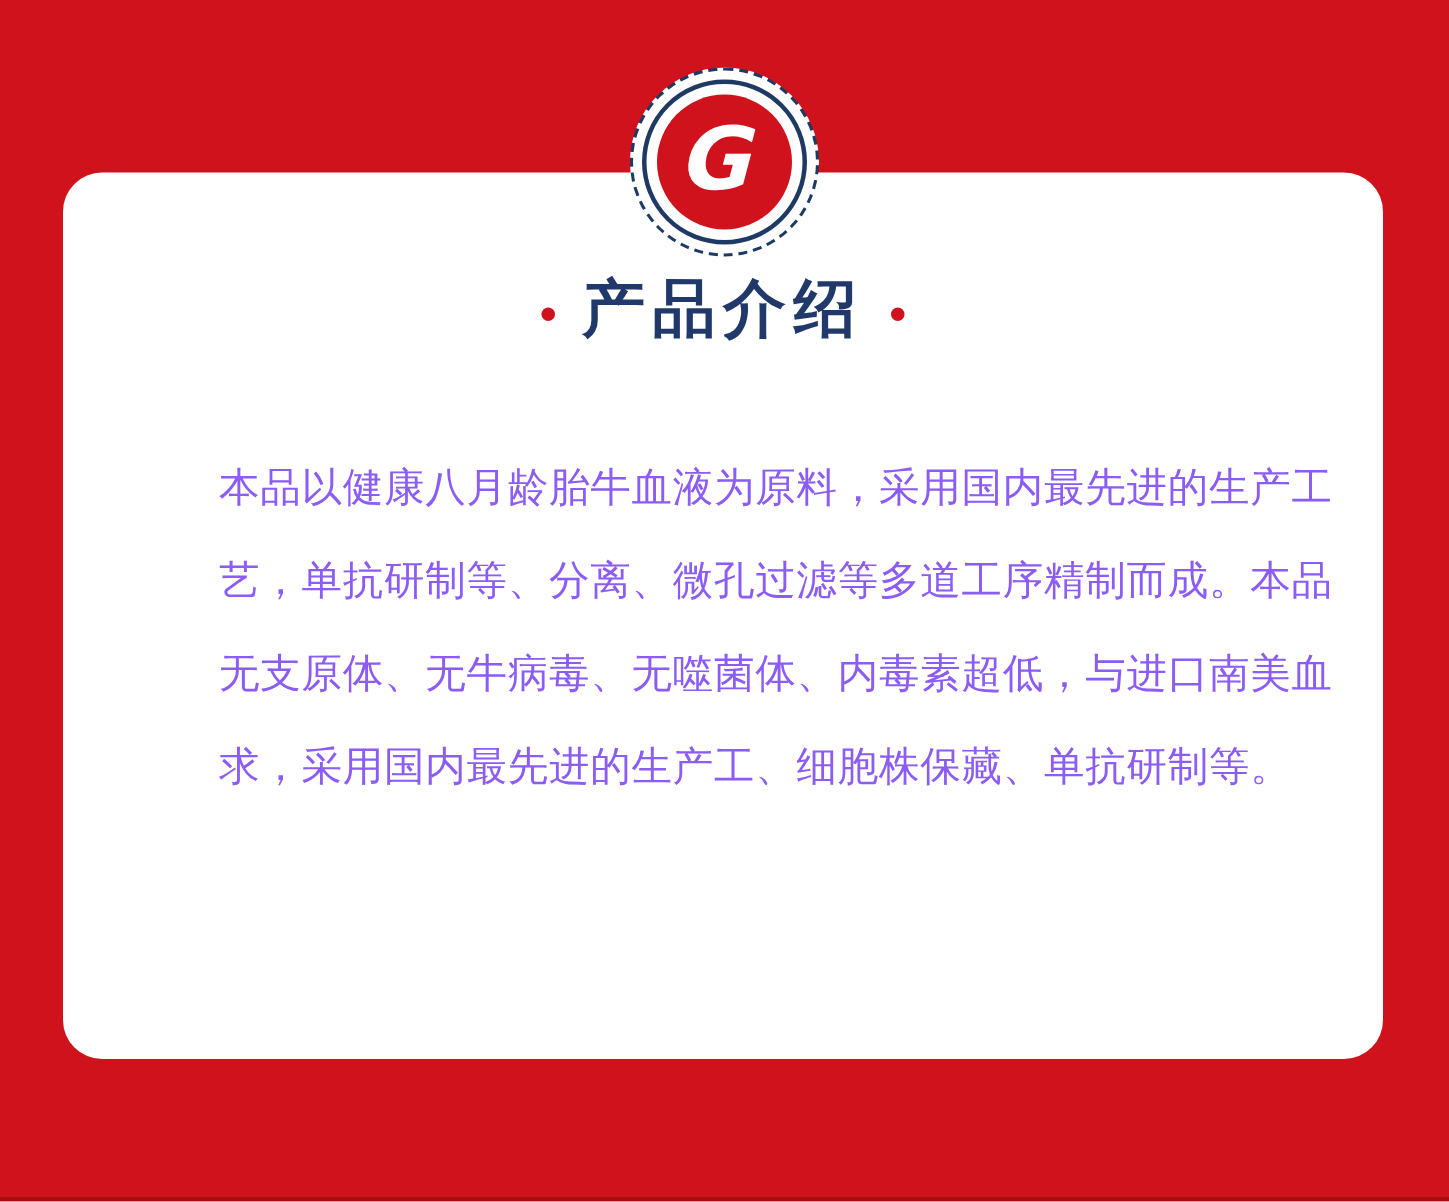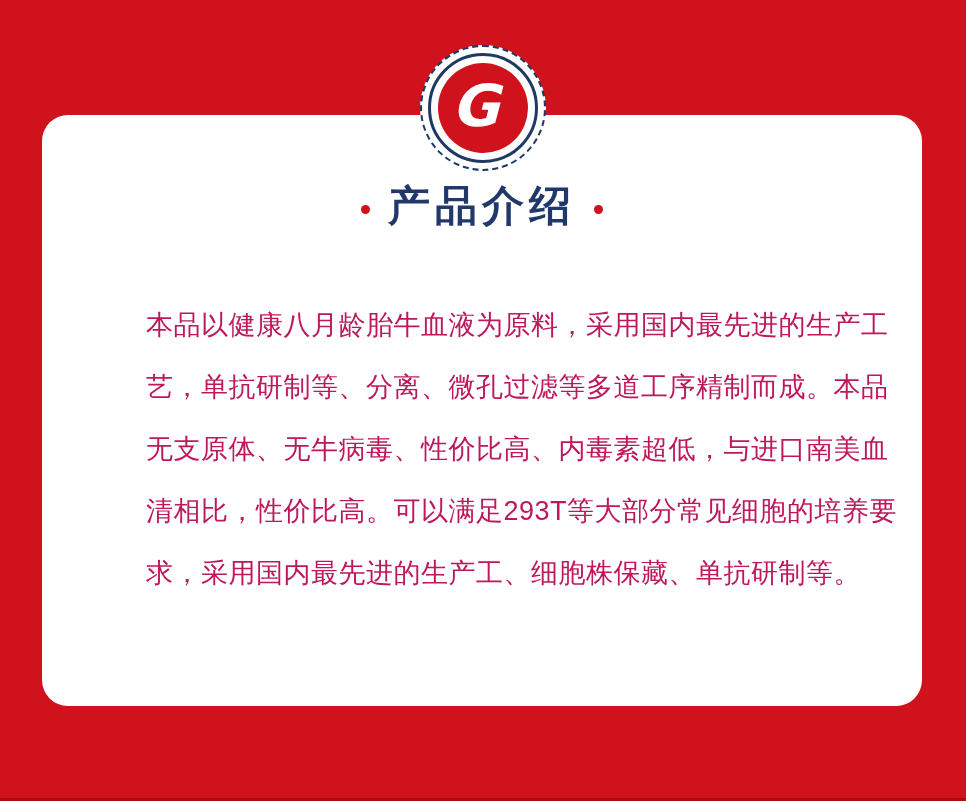--- a/index.html
+++ b/index.html
@@ -97,21 +97,21 @@
     font-weight: bold;
     letter-spacing: 5px;
     line-height: 1.1;
   }
   
   .paragraph {
     position: absolute;
     left: 104px;
     top: 179px;
     width: 700px;
-    color: #be185d;
+    color: #8b5cf6;
     font-size: 27px;
     line-height: 62px;
     letter-spacing: 0.5px;
   }
   .para-line {
     text-align: justify;
     text-align-last: justify;
     white-space: nowrap;
   }
   .para-line:last-child {
@@ -134,22 +134,21 @@
 
     <div class="title-row">
       <span class="title-dot"></span>
       <span class="section-title">产品介绍</span>
       <span class="title-dot"></span>
     </div>
 
     <div class="paragraph">
       <div class="para-line">本品以健康八月龄胎牛血液为原料，采用国内最先进的生产工</div>
       <div class="para-line">艺，单抗研制等、分离、微孔过滤等多道工序精制而成。本品</div>
-      <div class="para-line">无支原体、无牛病毒、性价比高、内毒素超低，与进口南美血</div>
-      <div class="para-line">清相比，性价比高。可以满足293T等大部分常见细胞的培养要</div>
+      <div class="para-line">无支原体、无牛病毒、无噬菌体、内毒素超低，与进口南美血</div>
       <div class="para-line">求，采用国内最先进的生产工、细胞株保藏、单抗研制等。</div>
     </div>
 
   </div>
 
   <div class="bottom-strip"></div>
 
 </div>
 
 </body></html>

